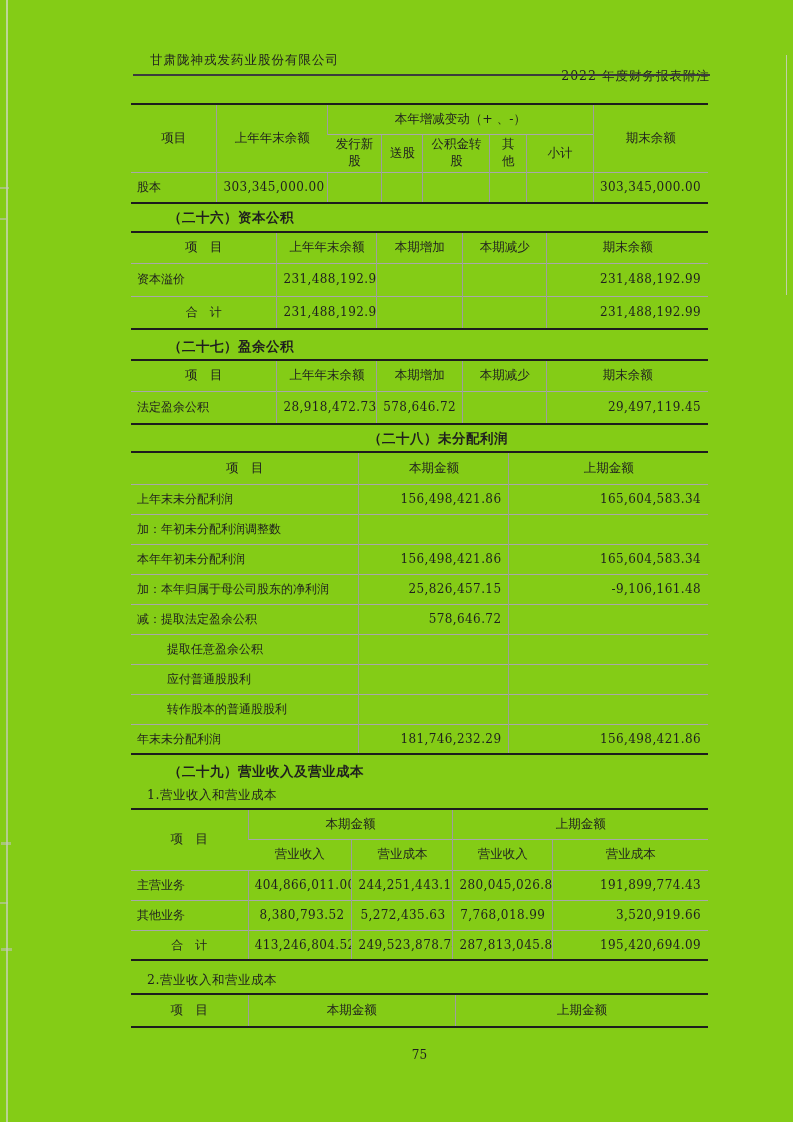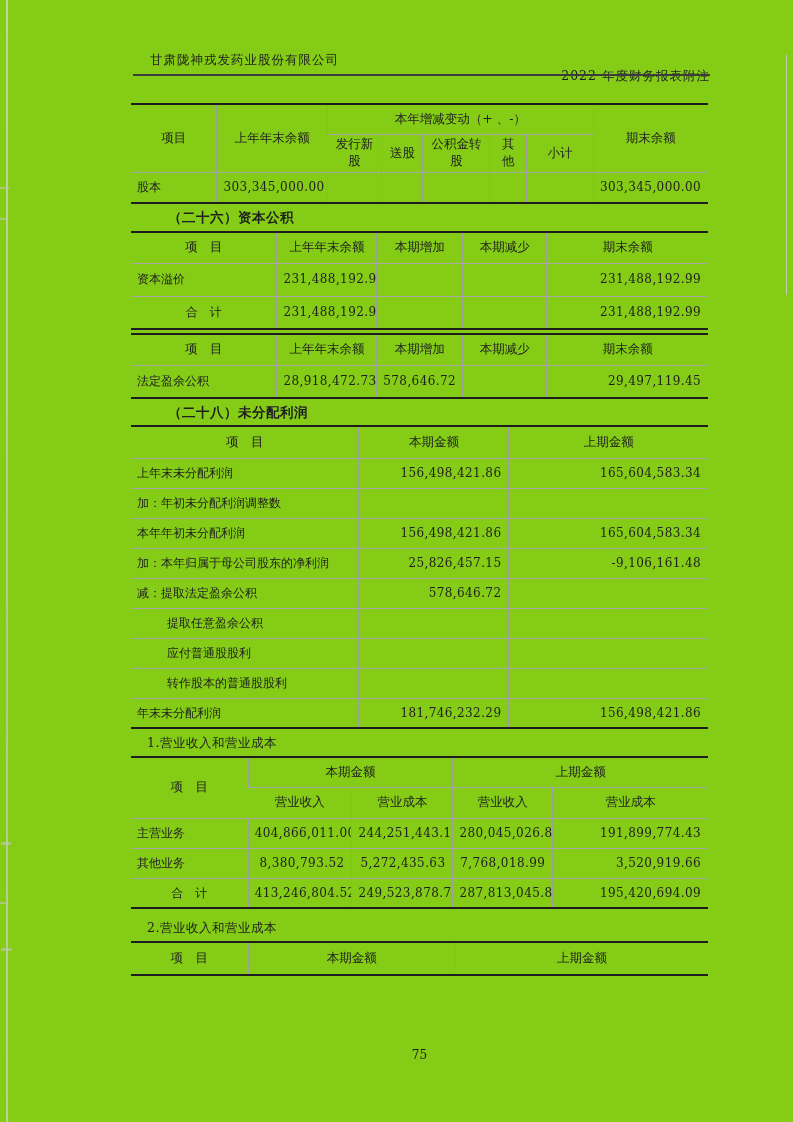--- a/index.html
+++ b/index.html
@@ -52,21 +52,21 @@
   .t4 th { height:32px; } .t4 td { height:30px; }
   .t5 thead tr.h1 th { height:30px; } .t5 thead tr.h2 th { height:31px; }
   .t5 tbody td { height:30px; }
   .t6 th { height:33px; }
 
   .sec-title { font-weight:bold; font-size:13.5px; padding-left:37px; letter-spacing:.5px; }
   .sub-title { font-size:12.5px; padding-left:16px; letter-spacing:.5px; }
 
   .m-h26 { margin-top:5px; }  .m-t2 { margin-top:4px; }
   .m-h27 { margin-top:8px; }  .m-t3 { margin-top:3px; }
-  .m-h28 { margin-top:5px; }  .m-t4 { margin-top:3px; }
+  .m-h28 { margin-top:5px;text-align:center; }  .m-t4 { margin-top:3px; }
   .m-h29 { margin-top:8px; }  .m-s1 { margin-top:6px; }
   .m-t5 { margin-top:4px; }   .m-s2 { margin-top:11px; }
   .m-t6 { margin-top:4px; }
 
   .page-num { position:absolute; top:1048px; left:131px; width:577px;
     text-align:center; font-size:12px; }
 </style>
 </head>
 <body>
 
@@ -155,20 +155,21 @@
         <tr>
           <td class="center">合　计</td>
           <td class="num">231,488,192.99</td>
           <td class="num"></td>
           <td class="num"></td>
           <td class="num">231,488,192.99</td>
         </tr>
       </tbody>
     </table>
 
+    <div class="sec-title m-h27">（二十七）盈余公积</div>
     <table class="t3 m-t3">
       <colgroup>
         <col style="width:25.3%">
           <col style="width:17.3%">
           <col style="width:14.9%">
           <col style="width:14.6%">
           <col style="width:27.9%">
       </colgroup>
       <thead>
         <tr>
@@ -246,20 +247,21 @@
           <td class="num"></td>
         </tr>
         <tr>
           <td class="label">年末未分配利润</td>
           <td class="num">181,746,232.29</td>
           <td class="num">156,498,421.86</td>
         </tr>
       </tbody>
     </table>
 
+    <div class="sec-title m-h29">（二十九）营业收入及营业成本</div>
     <div class="sub-title m-s1">1.营业收入和营业成本</div>
 
     <table class="t5 m-t5">
       <colgroup>
         <col style="width:20.3%">
           <col style="width:18%">
           <col style="width:17.5%">
           <col style="width:17.3%">
           <col style="width:26.9%">
       </colgroup>

